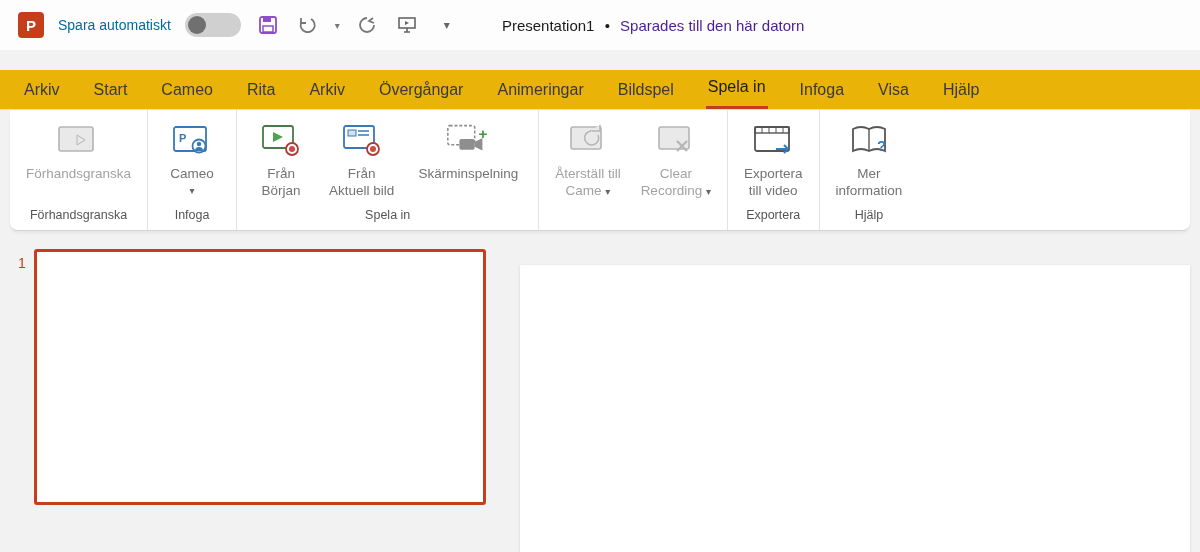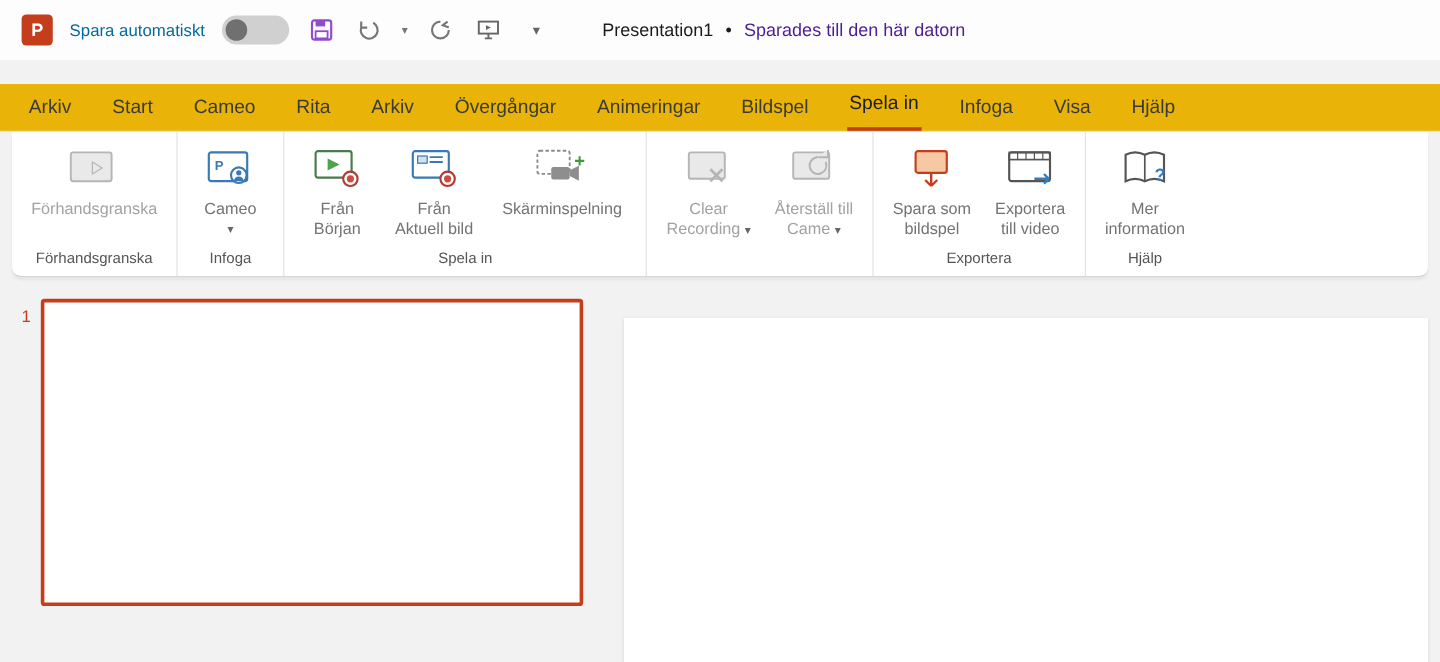--- a/index.html
+++ b/index.html
@@ -180,53 +180,43 @@
     </div>
     <div class="group-label">Spela in</div>
   </div>
 
   <div class="group">
     <div class="group-row">
       <div class="rbtn disabled">
         <div class="icon-box">
           <svg width="46" height="40" viewBox="0 0 46 40">
             <rect x="6" y="6" width="30" height="22" rx="2" fill="#f3f3f3" stroke="#c8c8c8" stroke-width="1.6"></rect>
+            <path d="M25 10 L35 10 L35 4" fill="none" stroke="#b0b0b0" stroke-width="1.6"></path>
+            <path d="M26 10 A7 7 0 1 0 33 14" fill="none" stroke="#b0b0b0" stroke-width="1.6"></path>
+          </svg>
+        </div>
+        <div class="label"><span>Återställ till
+Came</span> <span class="caret-down">▾</span></div>
+      </div>
+      <div class="rbtn disabled">
+        <div class="icon-box">
+          <svg width="46" height="40" viewBox="0 0 46 40">
+            <rect x="6" y="6" width="30" height="22" rx="2" fill="#f3f3f3" stroke="#c8c8c8" stroke-width="1.6"></rect>
             <line x1="24" y1="20" x2="34" y2="30" stroke="#c15b5b" stroke-width="2.2"></line>
             <line x1="34" y1="20" x2="24" y2="30" stroke="#c15b5b" stroke-width="2.2"></line>
           </svg>
         </div>
         <div class="label"><span>Clear
 Recording</span> <span class="caret-down">▾</span></div>
       </div>
-      <div class="rbtn disabled">
-        <div class="icon-box">
-          <svg width="46" height="40" viewBox="0 0 46 40">
-            <rect x="6" y="6" width="30" height="22" rx="2" fill="#f3f3f3" stroke="#c8c8c8" stroke-width="1.6"></rect>
-            <path d="M25 10 L35 10 L35 4" fill="none" stroke="#b0b0b0" stroke-width="1.6"></path>
-            <path d="M26 10 A7 7 0 1 0 33 14" fill="none" stroke="#b0b0b0" stroke-width="1.6"></path>
-          </svg>
-        </div>
-        <div class="label"><span>Återställ till
-Came</span> <span class="caret-down">▾</span></div>
-      </div>
-    </div>
-  </div>
-
-  <div class="group">
-    <div class="group-row">
-      <div class="rbtn">
-        <div class="icon-box">
-          <svg width="44" height="40" viewBox="0 0 44 40">
-            <rect x="8" y="5" width="26" height="18" rx="2" fill="#f6c8a3" stroke="#c43e1c" stroke-width="1.8"></rect>
-            <path d="M21 23 L21 34 M21 34 L16 29 M21 34 L26 29" fill="none" stroke="#c43e1c" stroke-width="2"></path>
-          </svg>
-        </div>
-        <div class="label">Spara som
-bildspel</div>
-      </div>
+    </div>
+  </div>
+
+  <div class="group">
+    <div class="group-row">
       <div class="rbtn">
         <div class="icon-box">
           <svg width="46" height="40" viewBox="0 0 46 40">
             <rect x="5" y="6" width="34" height="24" rx="2" fill="#fff" stroke="#555" stroke-width="1.8"></rect>
             <rect x="5" y="6" width="34" height="6" fill="none" stroke="#555" stroke-width="1.4"></rect>
             <line x1="12" y1="6" x2="12" y2="12" stroke="#555"></line>
               <line x1="19" y1="6" x2="19" y2="12" stroke="#555"></line>
               <line x1="26" y1="6" x2="26" y2="12" stroke="#555"></line>
               <line x1="33" y1="6" x2="33" y2="12" stroke="#555"></line>
             <path d="M26 28 L38 28 M38 28 L34 24 M38 28 L34 32" fill="none" stroke="#2f7dc2" stroke-width="2"></path>

